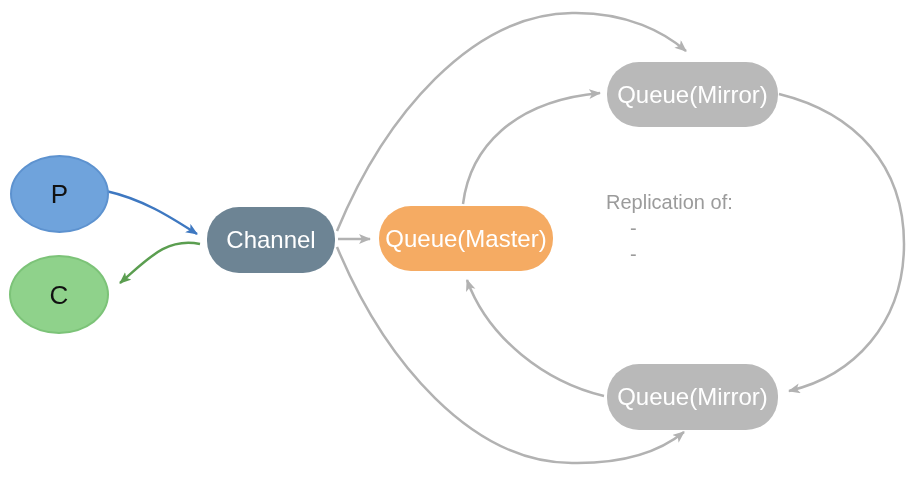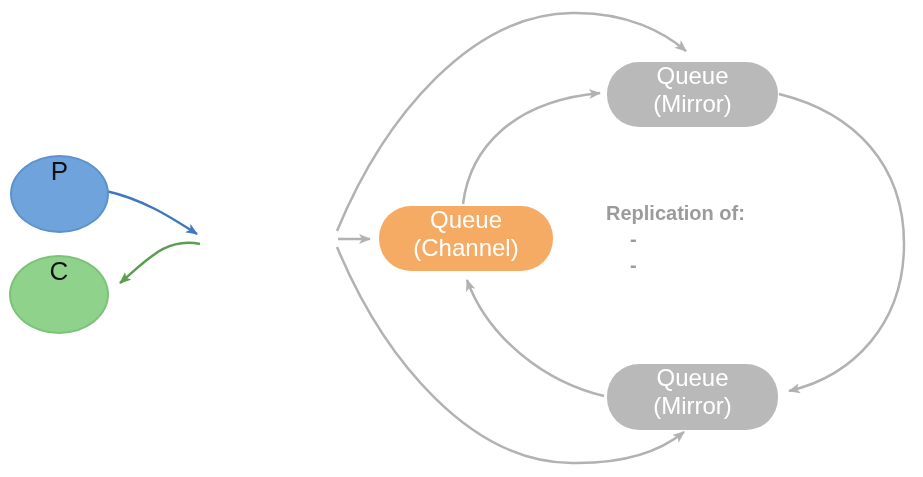--- a/index.html
+++ b/index.html
@@ -2,34 +2,34 @@
 <html><head>
 <meta charset="utf-8">
 <style>
   html,body{margin:0;padding:0;background:#fff;}
   .stage{
     position:relative;width:923px;height:477px;background:#ffffff;
     font-family:"Liberation Sans",sans-serif;overflow:hidden;
   }
   .arrow-layer{position:absolute;left:0;top:0;}
   .node{
-    position:absolute;display:flex;flex-direction:column;
-    align-items:center;justify-content:flex-start;
+    position:absolute;display:flex;flex-direction:row;
+    align-items:center;justify-content:center;
     text-align:center;color:#ffffff;font-size:24px;line-height:28px;
   }
   .ellipse{border-radius:50%;color:#111111;font-size:26px;}
   .node-producer{left:10px;top:155px;width:99px;height:78px;background:#6fa3dc;border:2px solid #5d92cf;box-sizing:border-box;}
   .node-consumer{left:9px;top:255px;width:100px;height:79px;background:#8fd28b;border:2px solid #7cc378;box-sizing:border-box;}
   .node-channel{left:207px;top:207px;width:128px;height:66px;background:#6d8494;border-radius:32px;}
   .node-master{left:379px;top:206px;width:174px;height:65px;background:#f5ab63;border-radius:32px;}
   .node-mirror-top{left:607px;top:62px;width:171px;height:65px;background:#b9b9b9;border-radius:32px;}
   .node-mirror-bottom{left:607px;top:364px;width:171px;height:66px;background:#b9b9b9;border-radius:32px;}
   .note{
-    position:absolute;left:606px;top:200px;width:310px;
-    color:#9b9b9b;font-size:20px;line-height:26px;font-weight:bold;
+    position:absolute;left:606px;top:189px;width:310px;
+    color:#9b9b9b;font-size:20px;line-height:26px;
   }
   .note-item{display:flex;padding-left:24px;}
   .note-dash{width:37px;flex:0 0 auto;}
 </style>
 </head>
 <body>
 
 <div class="stage">
 
   <svg class="arrow-layer" width="923" height="477" viewBox="0 0 923 477">
@@ -63,24 +63,27 @@
   </svg>
 
   <div class="node ellipse node-producer">
     <span>P</span>
   </div>
 
   <div class="node ellipse node-consumer">
     <span>C</span>
   </div>
 
+  <div class="node node-channel">
+    <span>Channel</span>
+  </div>
 
   <div class="node node-master">
     <span>Queue</span>
-    <span>(Channel)</span>
+    <span>(Master)</span>
   </div>
 
   <div class="node node-mirror-top">
     <span>Queue</span>
     <span>(Mirror)</span>
   </div>
 
   <div class="node node-mirror-bottom">
     <span>Queue</span>
     <span>(Mirror)</span>

